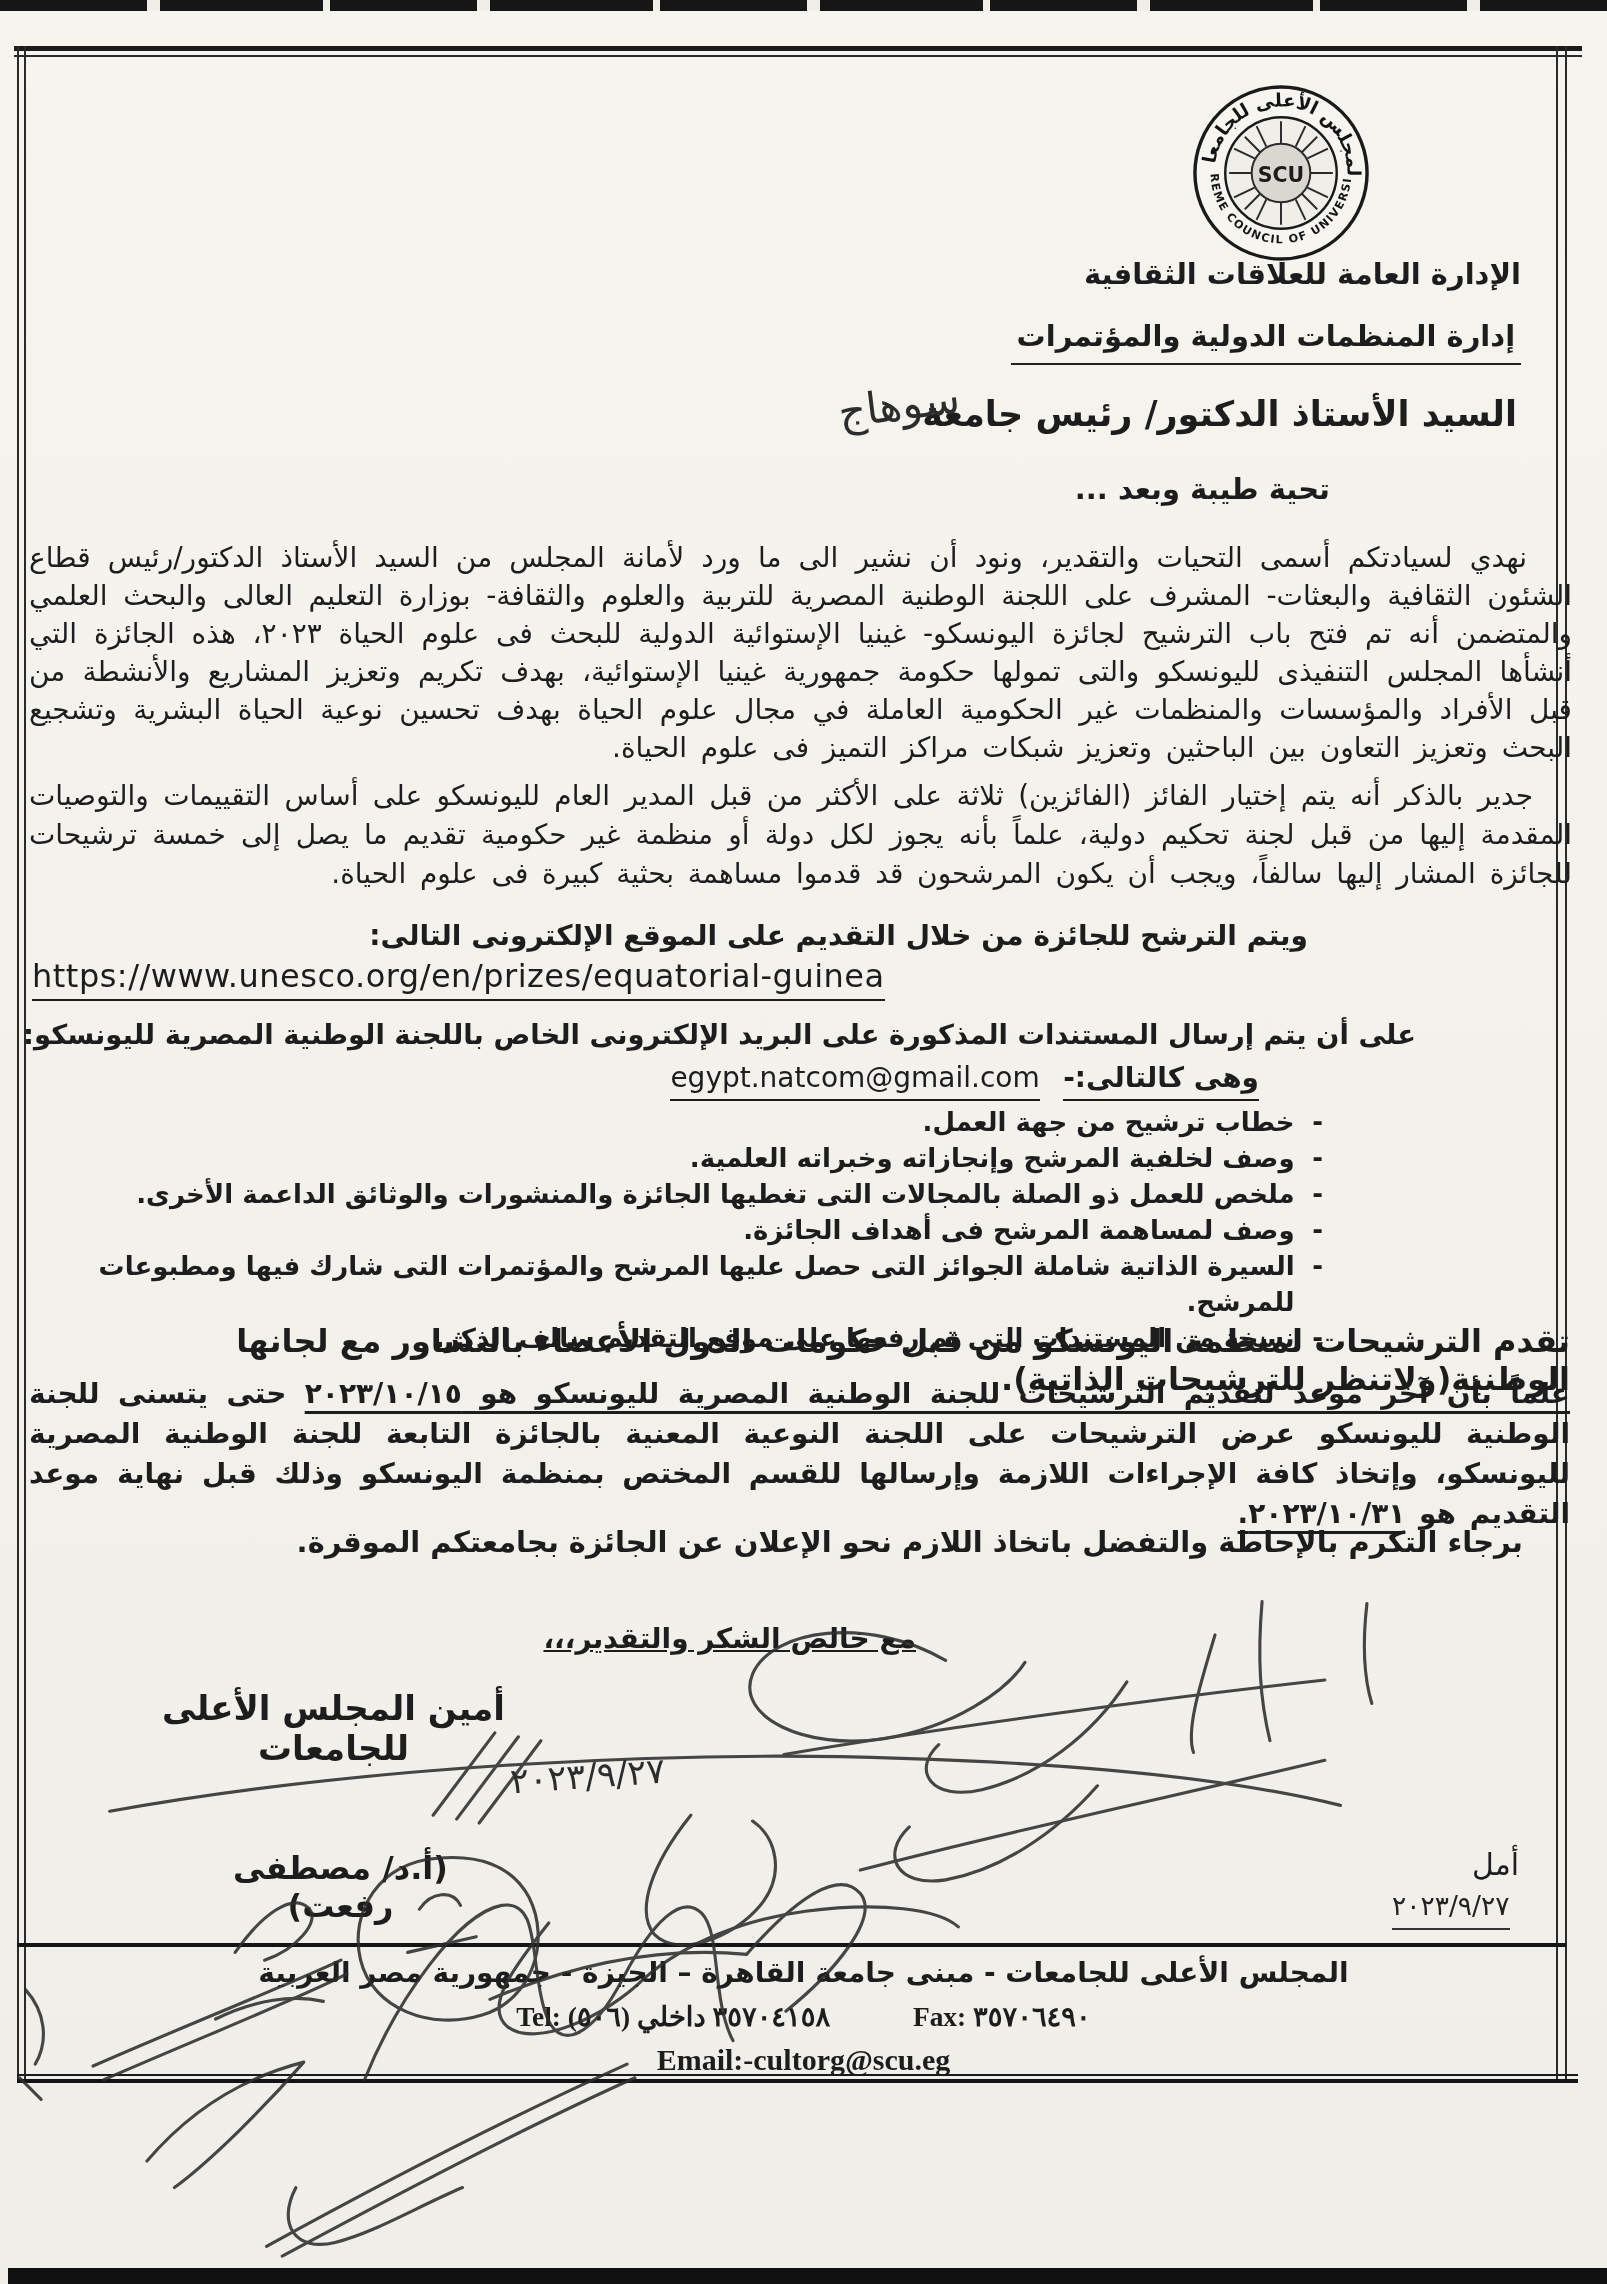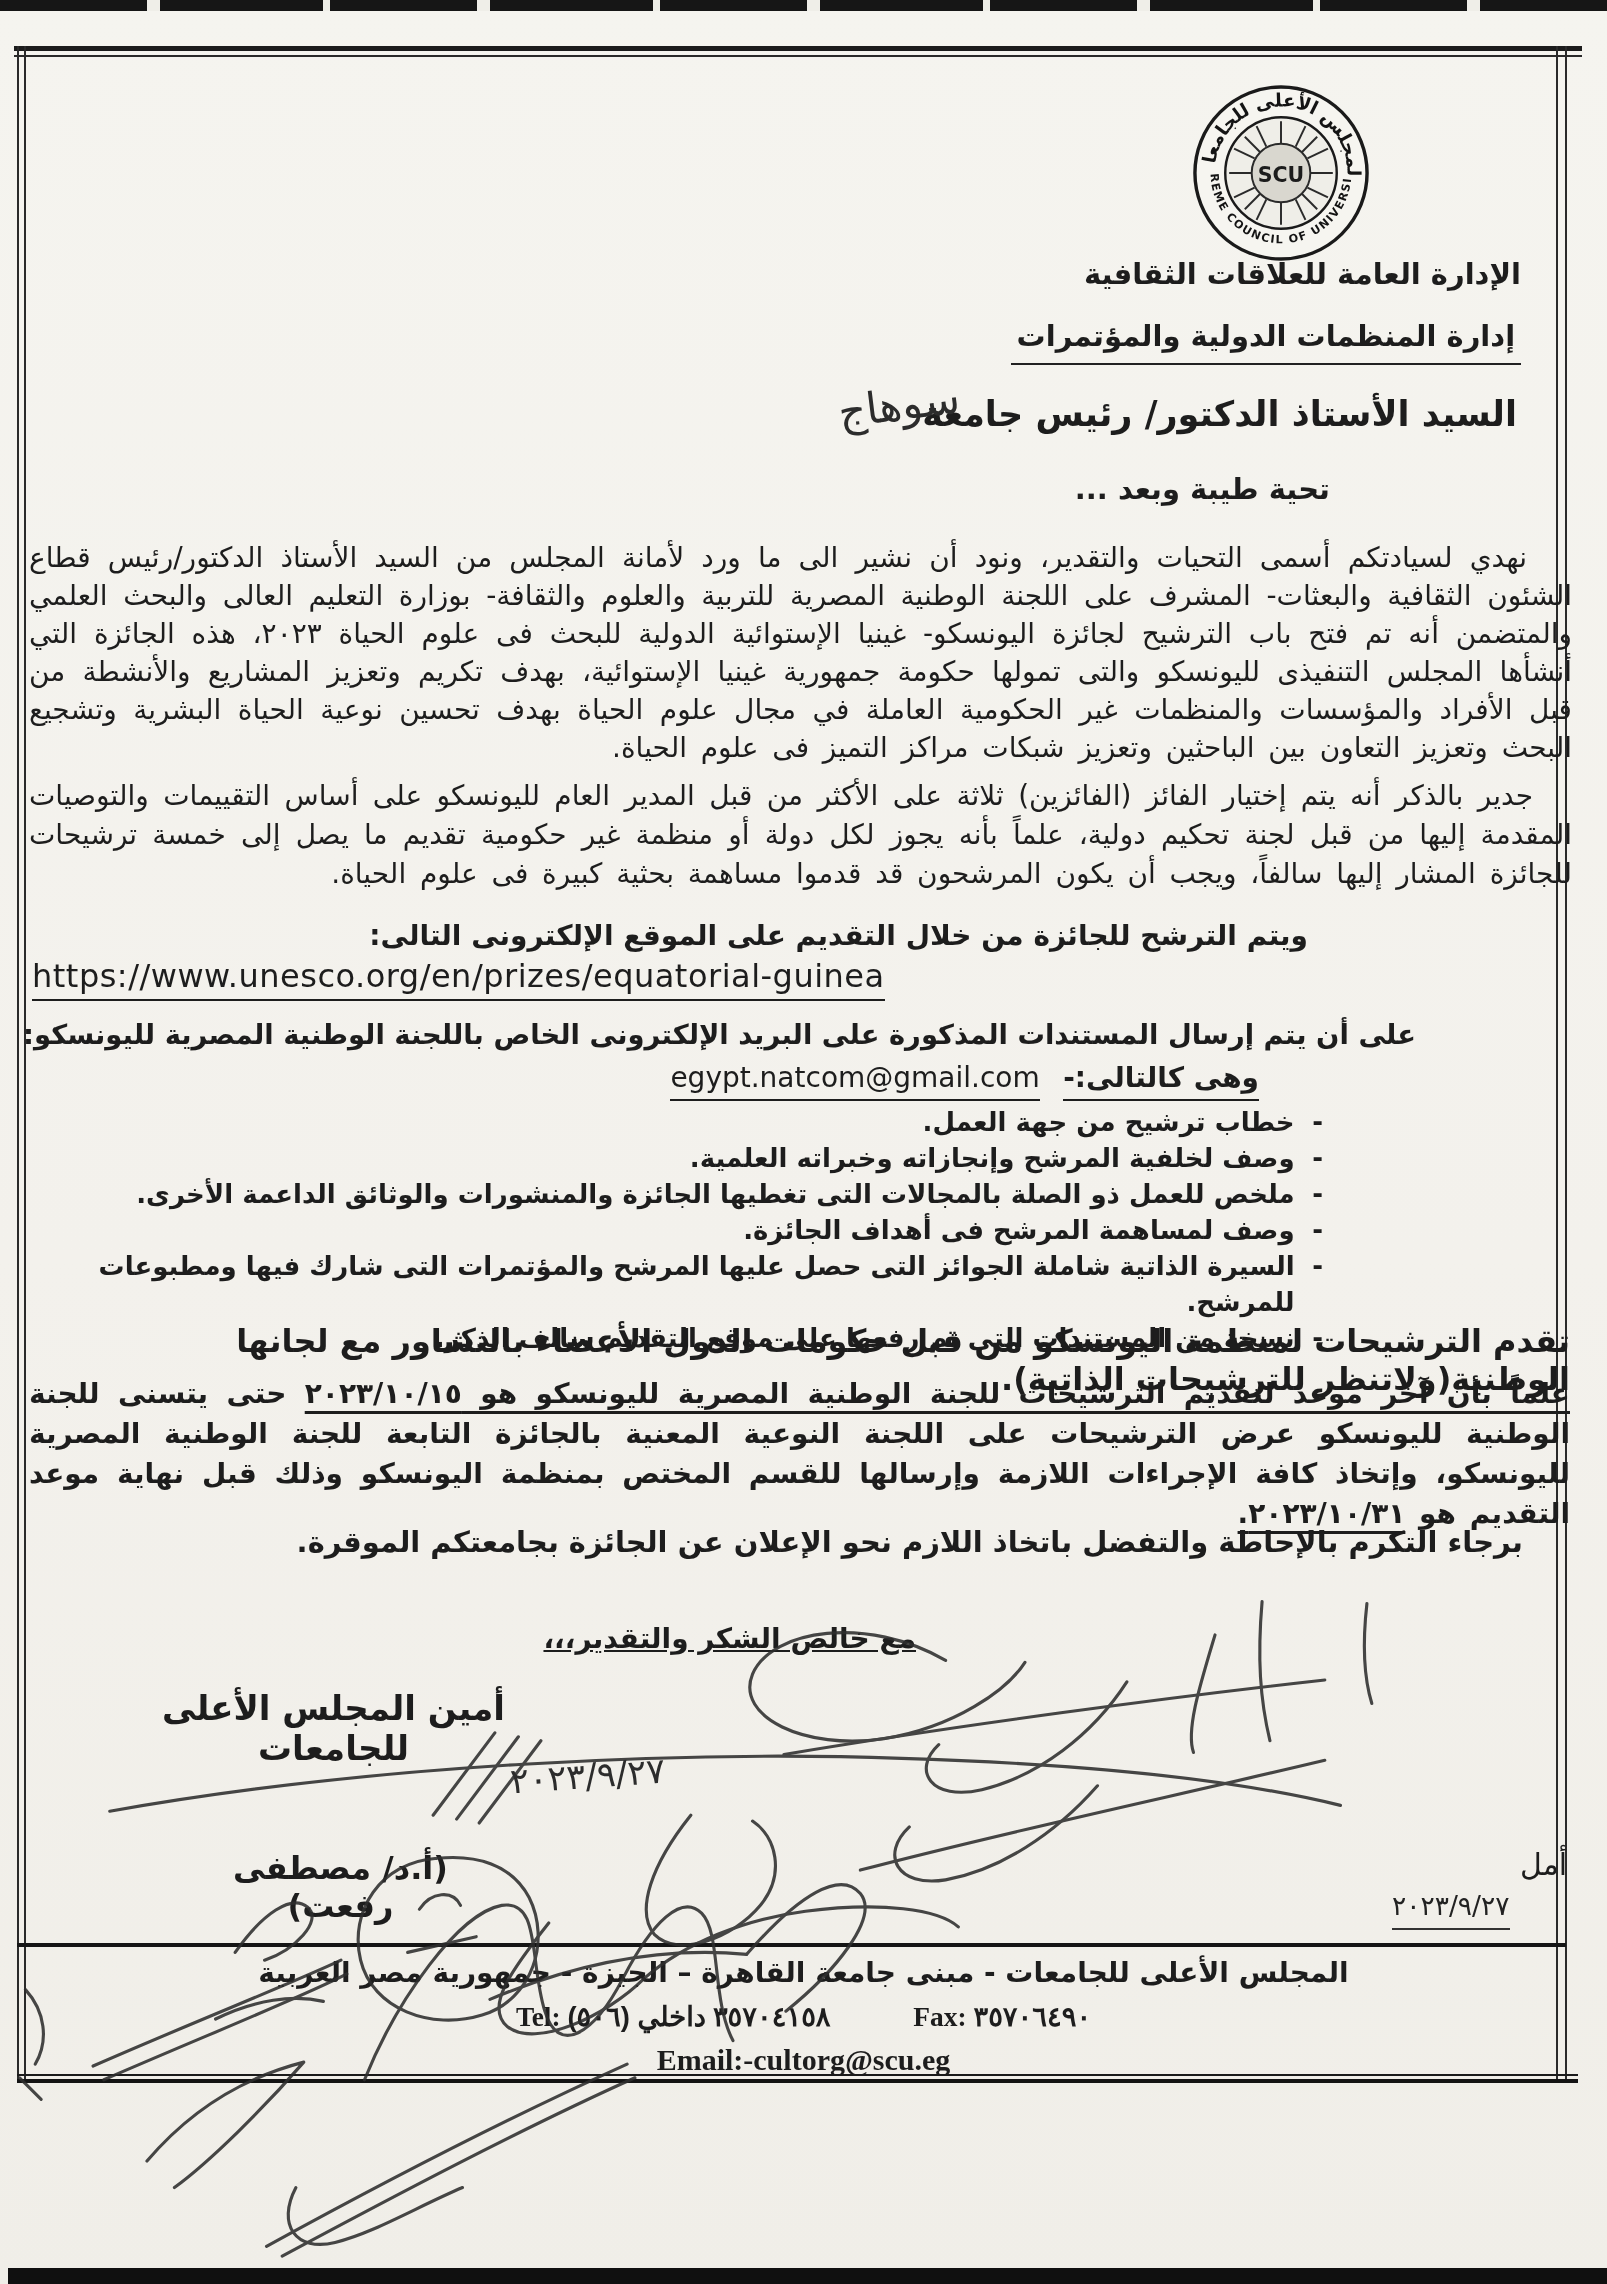--- a/index.html
+++ b/index.html
@@ -41,29 +41,29 @@
   .li{display:flex;gap:17.6px;direction:rtl;font-size:26px;font-weight:bold;line-height:36px;align-items:flex-start;}
   .li .dash{font-weight:bold;}
   .note{right:37px;top:1322px;font-size:32px;font-weight:bold;}
   .deadline{left:29px;right:37px;top:1374px;font-size:28px;line-height:40px;font-weight:bold;text-align:justify;text-align-last:right;word-spacing:3.9px;}
   .u{text-decoration:underline;text-decoration-thickness:2.5px;text-underline-offset:7.8px;}
   .closing{right:84px;top:1525px;font-size:29px;font-weight:bold;}
   .regards{right:691px;top:1622px;font-size:28px;font-weight:bold;text-decoration:underline;}
   .sig-title{left:157px;top:1688px;width:353px;text-align:center;font-size:34px;font-weight:bold;}
   .hand-date{left:510px;top:1756px;font-size:35px;color:#2c2c2c;transform:rotate(-4deg);}
   .sig-name{left:218px;top:1849px;width:245px;text-align:center;font-size:32px;font-weight:bold;}
-  .margin-name{left:1472px;top:1847px;font-size:30px;margin-left:48px;}
+  .margin-name{left:1472px;top:1847px;font-size:30px;}
   .margin-date{left:1392px;top:1890px;font-size:26.5px;letter-spacing:4.9px;border-bottom:2.5px solid #333;padding-bottom:6.9px;color:#222;}
   
   .footer-line-top{left:16.7px;right:41px;top:1943px;height:3.9px;background:#151515;}
   .footer-address{left:0;right:0;top:1956px;text-align:center;font-size:28px;font-weight:bold;}
   .footer-telrow{left:0;right:0;top:2001px;text-align:center;font-size:27.4px;font-weight:bold;direction:ltr;
     font-family:"Liberation Serif","DejaVu Sans",serif;}
   .footer-telrow .gap{display:inline-block;width:69px;}
-  .footer-telrow .num{font-family:Liberation Sans, sans-serif;}
+  .footer-telrow .num{font-family:Liberation Serif, serif;}
   .footer-email{left:0;right:0;top:2043px;text-align:center;font-size:30px;font-weight:bold;
     font-family:"Liberation Serif","DejaVu Sans",serif;border:0;}
   .footer-line-b1{left:16.7px;right:29px;top:2074px;height:2px;background:#1b1b1b;}
   .footer-line-b2{left:16.7px;right:29px;top:2079px;height:3.9px;background:#141414;}
   .ink{position:absolute;left:0;top:0;pointer-events:none;z-index:6;}
   .logo{left:1192px;top:84px;}
 </style>
 </head>
 <body>
 

